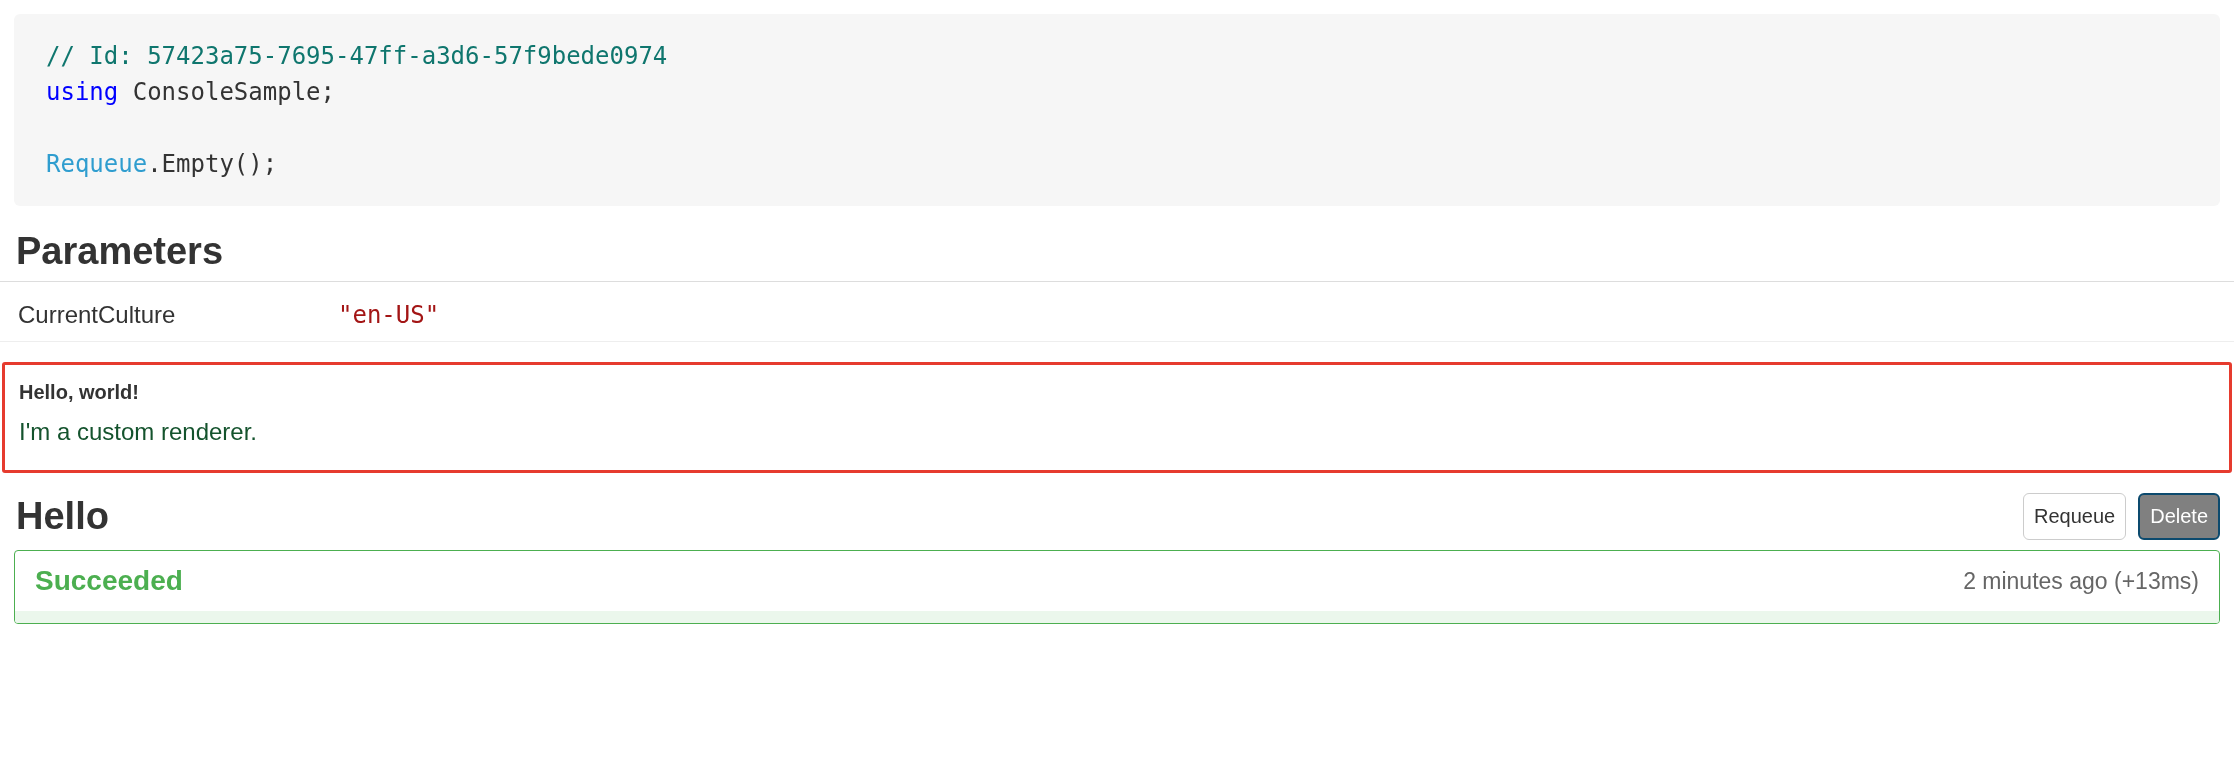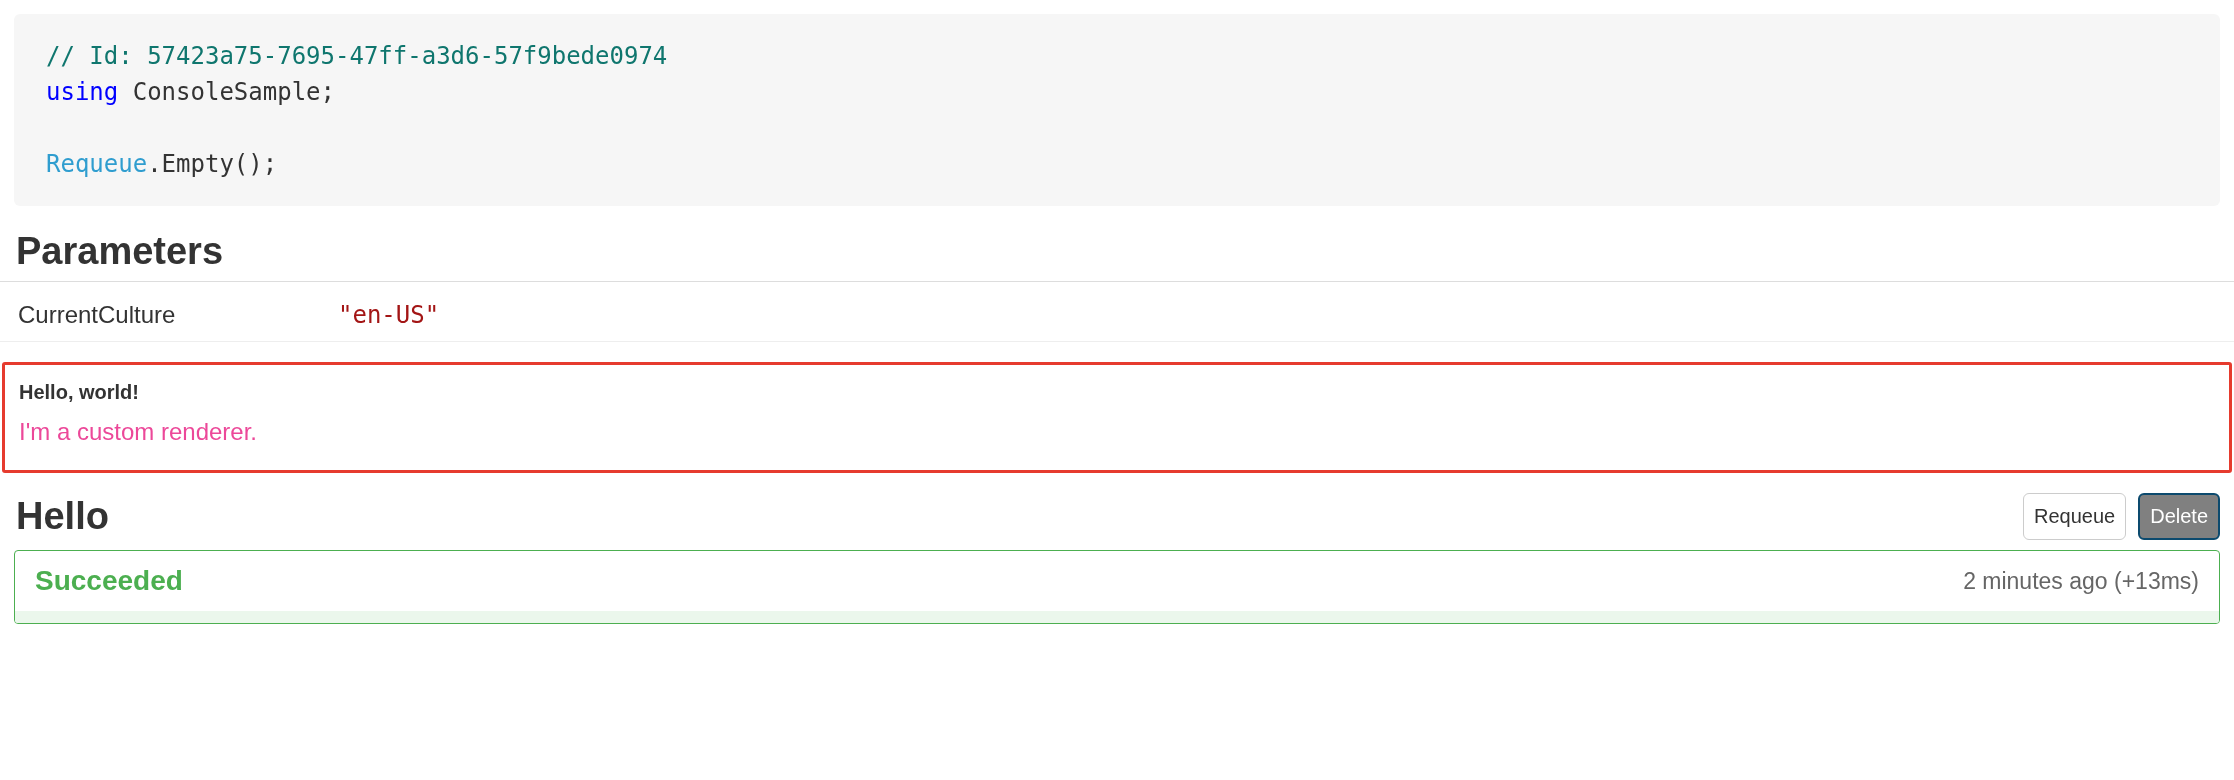--- a/index.html
+++ b/index.html
@@ -65,21 +65,21 @@
       padding: 16px 14px 24px 14px;
     }
     .custom-title {
       font-size: 20px;
       font-weight: 700;
       color: #333;
       margin-bottom: 14px;
     }
     .custom-text {
       font-size: 24px;
-      color: #ec4899;
+      color: #14532d;
     }
     
     .state-row {
       display: flex;
       align-items: center;
       justify-content: space-between;
       padding: 0 14px 4px 16px;
     }
     .state-heading {
       font-size: 38px;

